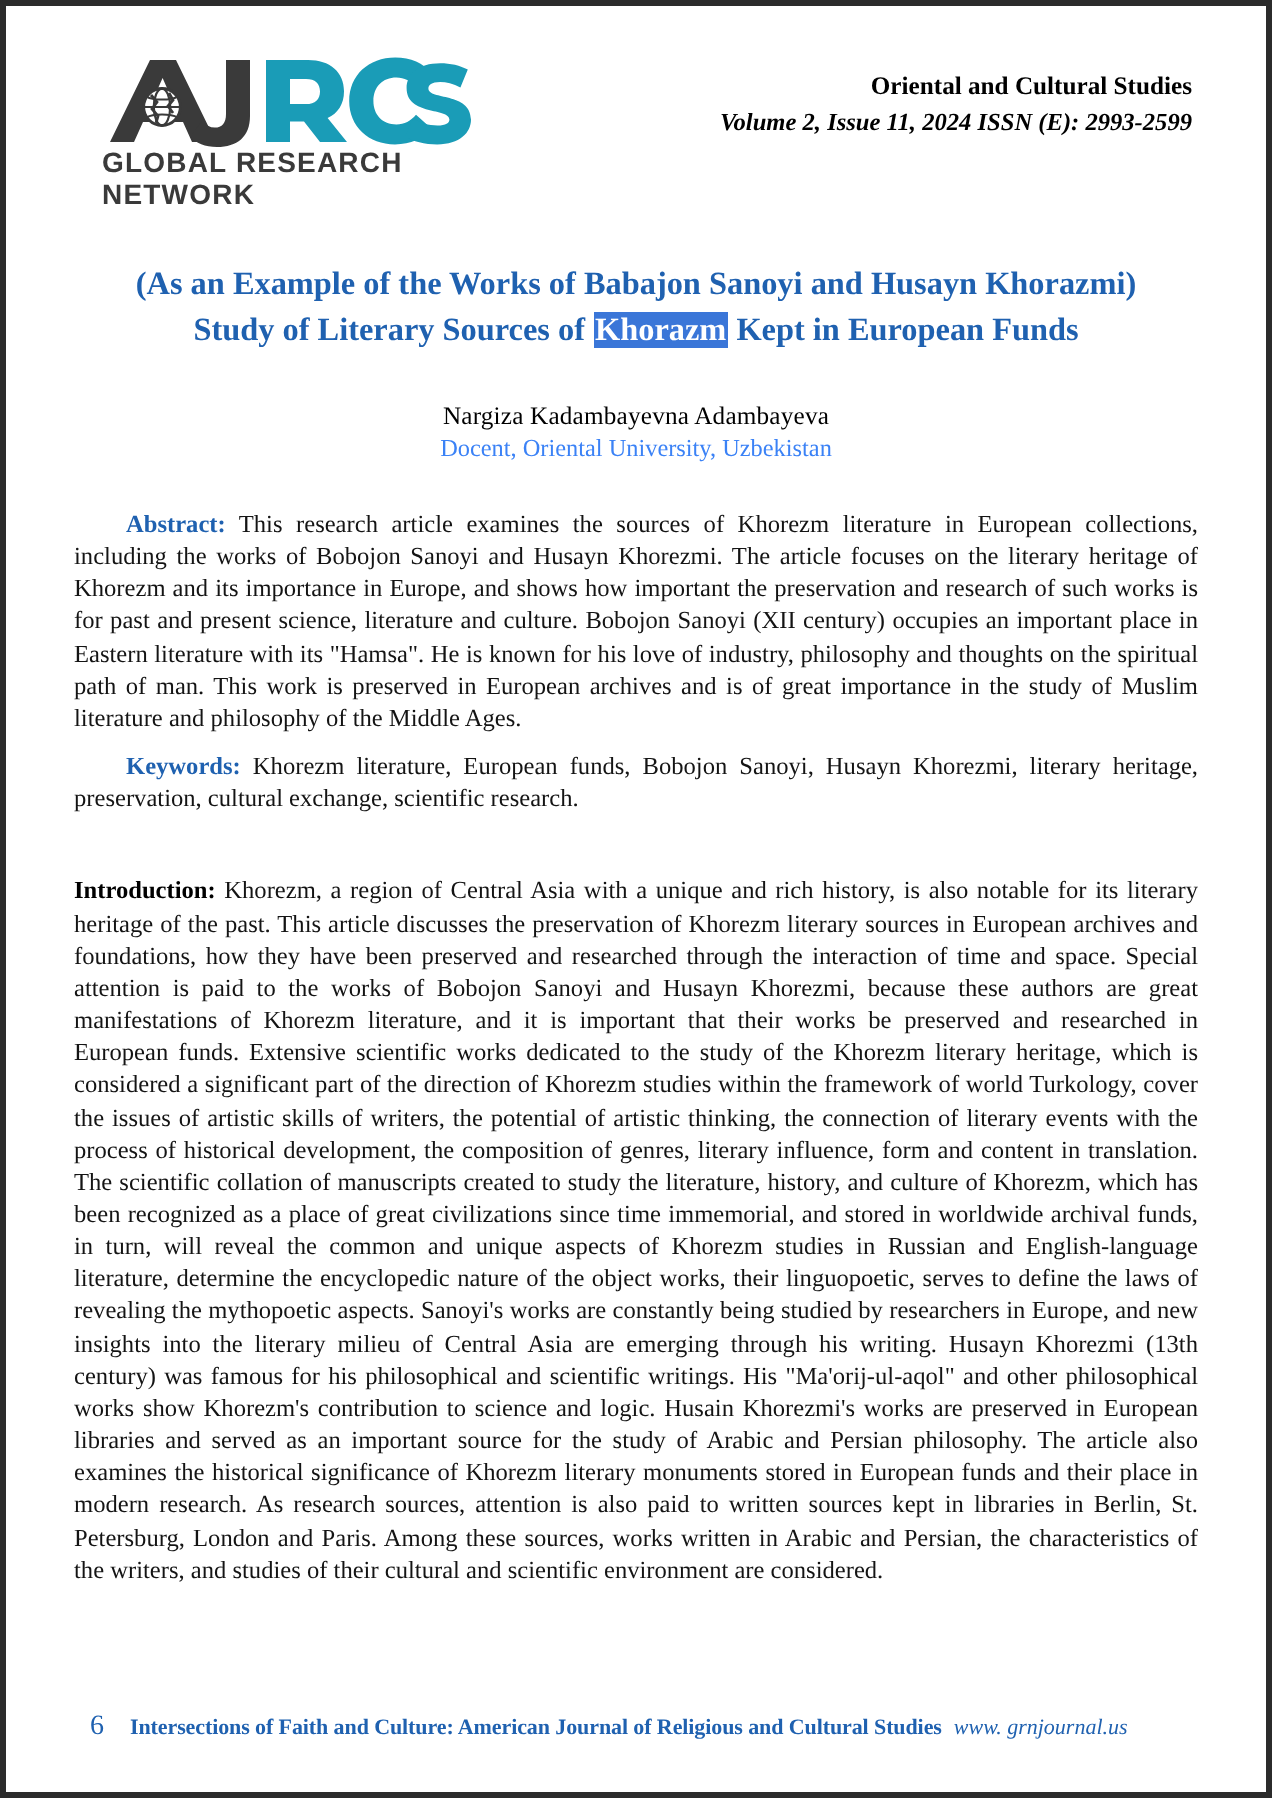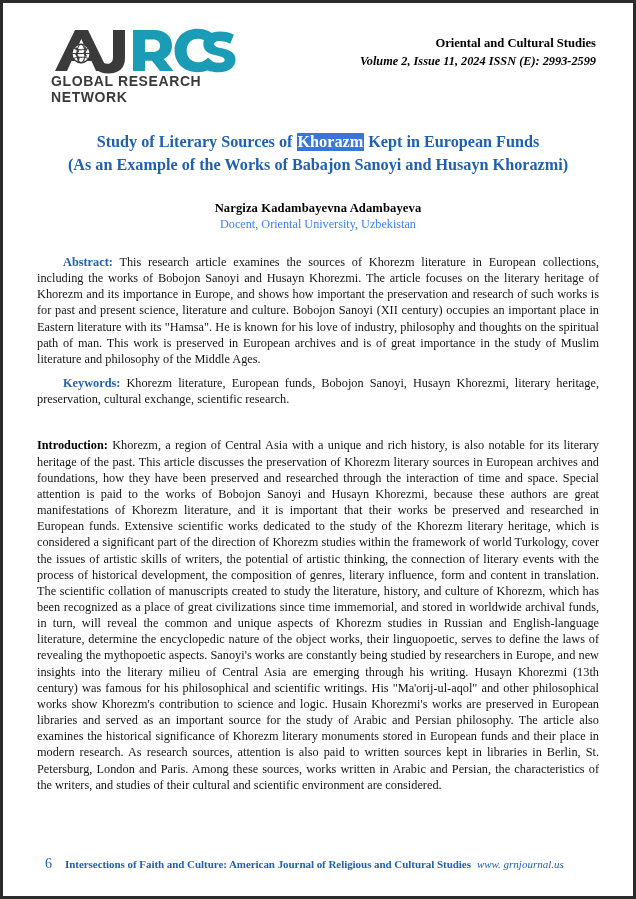--- a/index.html
+++ b/index.html
@@ -87,21 +87,21 @@
     color: #ffffff;
     padding: 0 1px;
   }
 
   
   .author-block {
     text-align: center;
     margin-top: 24px;
   }
   .author-name {
-    font-weight: 700;
+    font-weight: 400;
     font-size: 12.6px;
     color: #000;
     letter-spacing: 0.1px;
   }
   .author-affil {
     font-size: 12.2px;
     color: #3b82f6;
     margin-top: 1px;
   }
 
@@ -206,22 +206,22 @@
       <div class="logo-tagline">GLOBAL RESEARCH NETWORK</div>
     </div>
 
     <div class="journal-head">
       <div class="journal-title">Oriental and Cultural Studies</div>
       <div class="journal-volume">Volume 2, Issue 11, 2024 ISSN (E): 2993-2599</div>
     </div>
   </div>
 
   <div class="article-title">
+    <span class="line">(As an Example of the Works of Babajon Sanoyi and Husayn Khorazmi)</span>
     <span class="line"><span>Study of Literary Sources of </span><span class="sel">Khorazm</span><span> Kept in European Funds</span></span>
-    <span class="line">(As an Example of the Works of Babajon Sanoyi and Husayn Khorazmi)</span>
   </div>
 
   <div class="author-block">
     <div class="author-name">Nargiza Kadambayevna Adambayeva</div>
     <div class="author-affil">Docent, Oriental University, Uzbekistan</div>
   </div>
 
   <div class="body-text">
 
     <p class="para"><span class="lead-blue">Abstract:</span><span> This research article examines the sources of Khorezm literature in European collections, including the works of Bobojon Sanoyi and Husayn Khorezmi. The article focuses on the literary heritage of Khorezm and its importance in Europe, and shows how important the preservation and research of such works is for past and present science, literature and culture. Bobojon Sanoyi (XII century) occupies an important place in Eastern literature with its "Hamsa". He is known for his love of industry, philosophy and thoughts on the spiritual path of man. This work is preserved in European archives and is of great importance in the study of Muslim literature and philosophy of the Middle Ages.</span></p>

